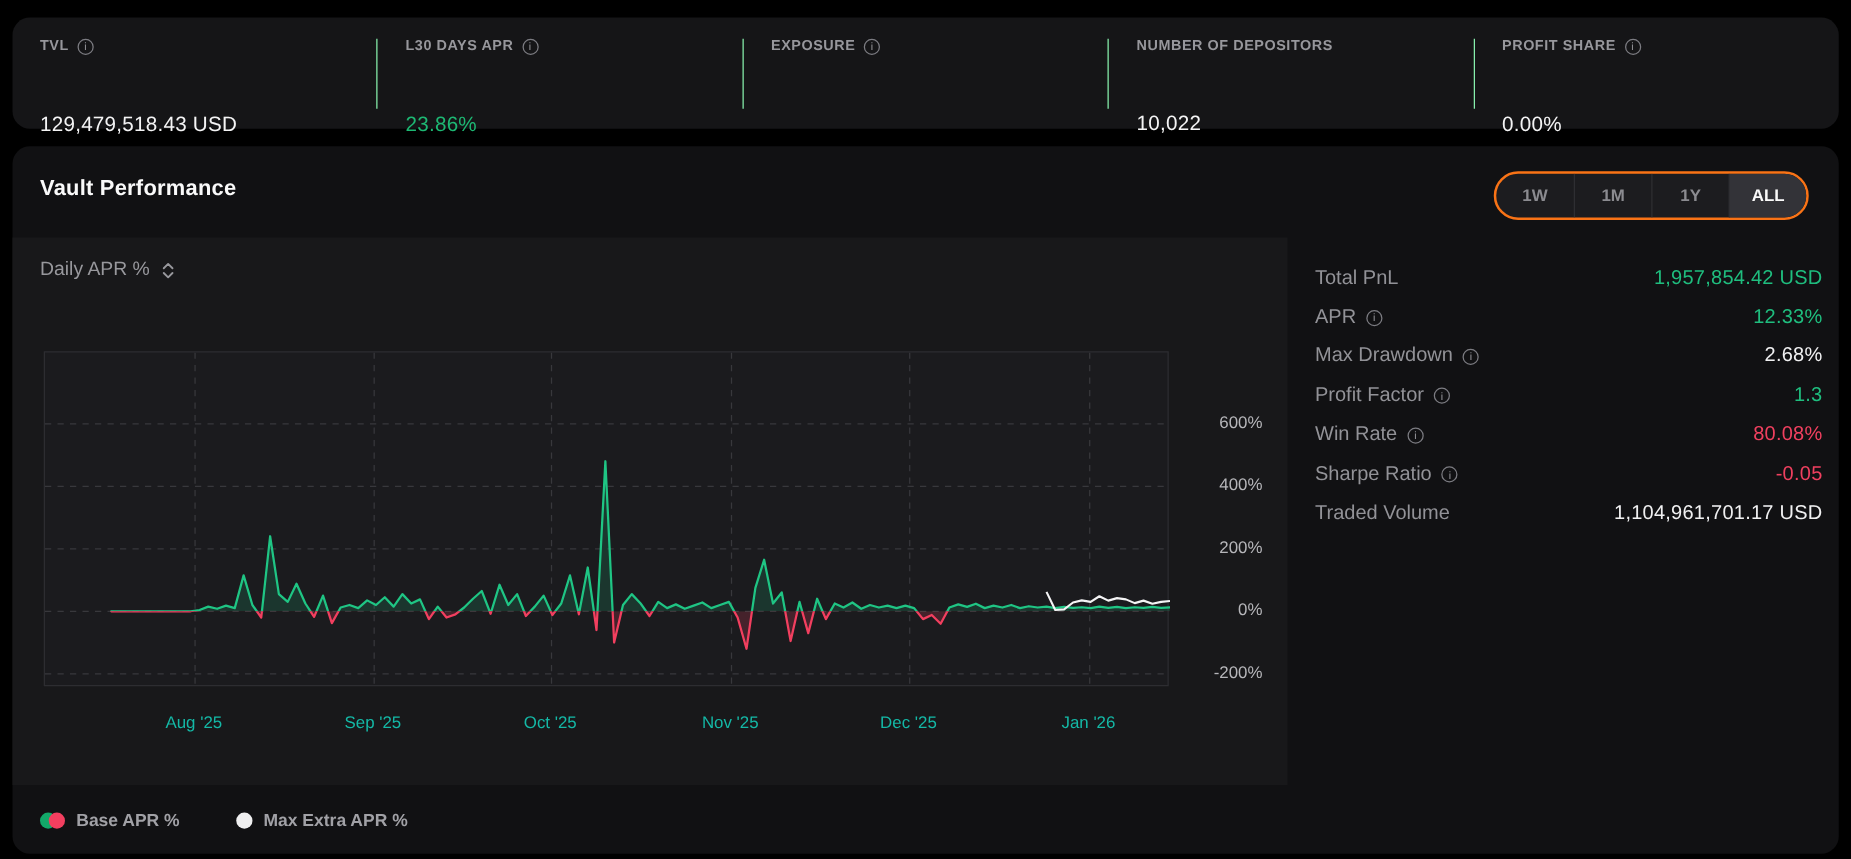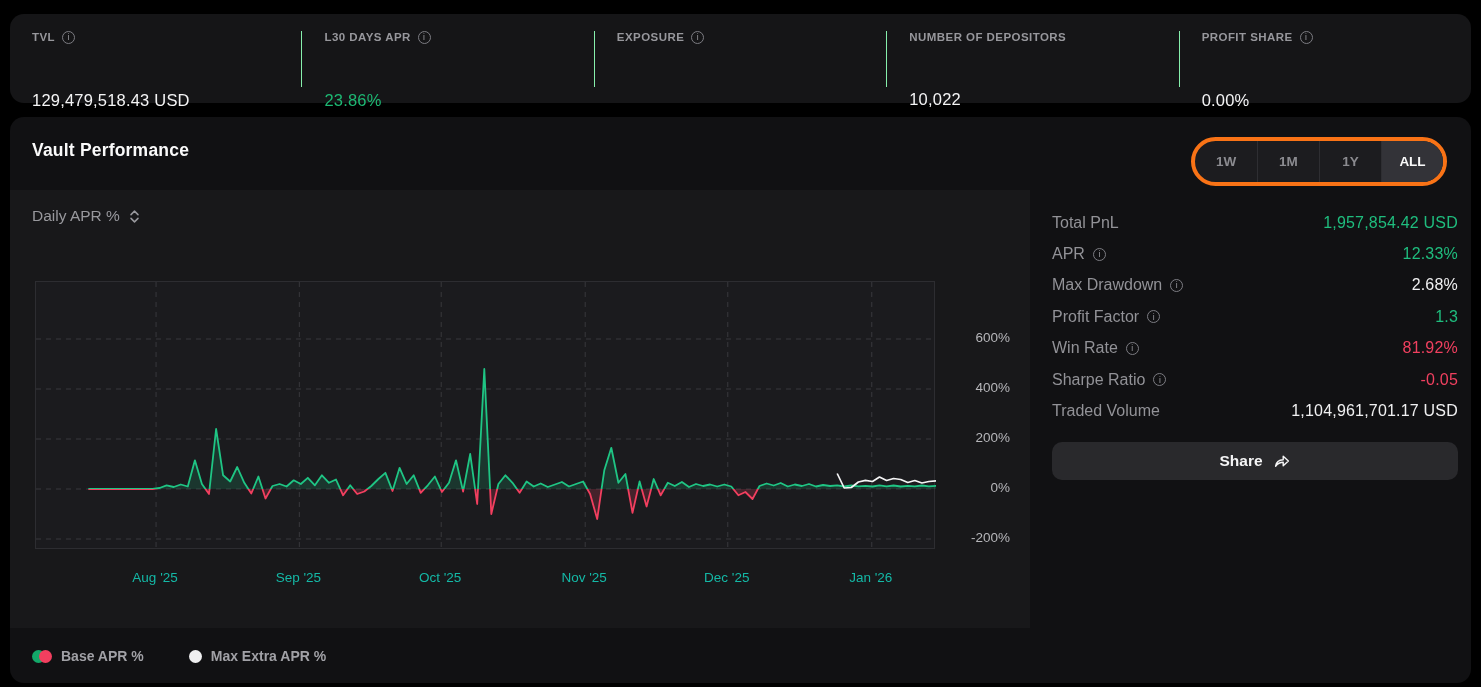--- a/index.html
+++ b/index.html
@@ -20,22 +20,22 @@
   .info-icon { display:inline-flex; align-items:center; justify-content:center;
     width:13px; height:13px; border:1px solid #7c7c82; border-radius:50%;
     color:#9a9a9f; font-size:8.5px; font-weight:400; text-transform:none; flex:0 0 auto; }
 
   
   .main-card { position:absolute; left:10px; top:117px; width:1461px; height:566px;
     background:#111113; border-radius:14px; }
   .card-title { position:absolute; left:22px; top:23px; font-size:17.5px; font-weight:700;
     color:#fafafa; letter-spacing:.2px; }
 
-  .range-group { position:absolute; right:24px; top:20px; height:49px; display:flex;
-    background:#1c1c1f; border:4px solid #f97316; border-radius:999px; overflow:hidden; }
+  .range-group { position:absolute; right:24px; top:20px; height:39px; display:flex;
+    background:#1c1c1f; border:2px solid #f97316; border-radius:999px; overflow:hidden; }
   .range-btn { width:62px; border:none; background:transparent; color:#8b8b90;
     font-size:13.5px; font-weight:700; font-family:inherit; cursor:pointer;
     border-left:1px solid #2e2e32; }
   .range-btn:first-child { border-left:none; }
   .range-btn.active { background:#333338; color:#fafafa; }
 
   
   .chart-section { position:absolute; left:0; top:73px; width:1020px; height:438px;
     background:#18181a; }
   .metric-selector { position:absolute; left:22px; top:17px; display:flex; align-items:center;
@@ -218,37 +218,31 @@
             <span>Profit Factor</span>
             <span class="info-icon">i</span>
           </div>
           <div class="metric-value green">1.3</div>
         </div>
         <div class="metric-row">
           <div class="metric-label">
             <span>Win Rate</span>
             <span class="info-icon">i</span>
           </div>
-          <div class="metric-value red">81.92%</div>
+          <div class="metric-value red">80.08%</div>
         </div>
         <div class="metric-row">
           <div class="metric-label">
             <span>Sharpe Ratio</span>
             <span class="info-icon">i</span>
           </div>
           <div class="metric-value red">-0.05</div>
         </div>
         <div class="metric-row">
           <div class="metric-label">
             <span>Traded Volume</span>
           </div>
           <div class="metric-value white">1,104,961,701.17 USD</div>
         </div>
       </div>
 
-    <button class="share-btn">
-      <span>Share</span>
-      <svg width="18" height="16" viewBox="0 0 18 16" fill="none">
-        <path d="M2.6 13.2 C3.2 9 6.2 7 10.2 6.8 L10.2 3.2 L15.4 8 L10.2 12.8 L10.2 9.3 C7.3 9.3 4.6 10.6 2.6 13.2 Z" stroke="#f5f5f6" stroke-width="1.4" stroke-linejoin="round"></path>
-      </svg>
-    </button>
   </section>
 </div>
 
 </body></html>

